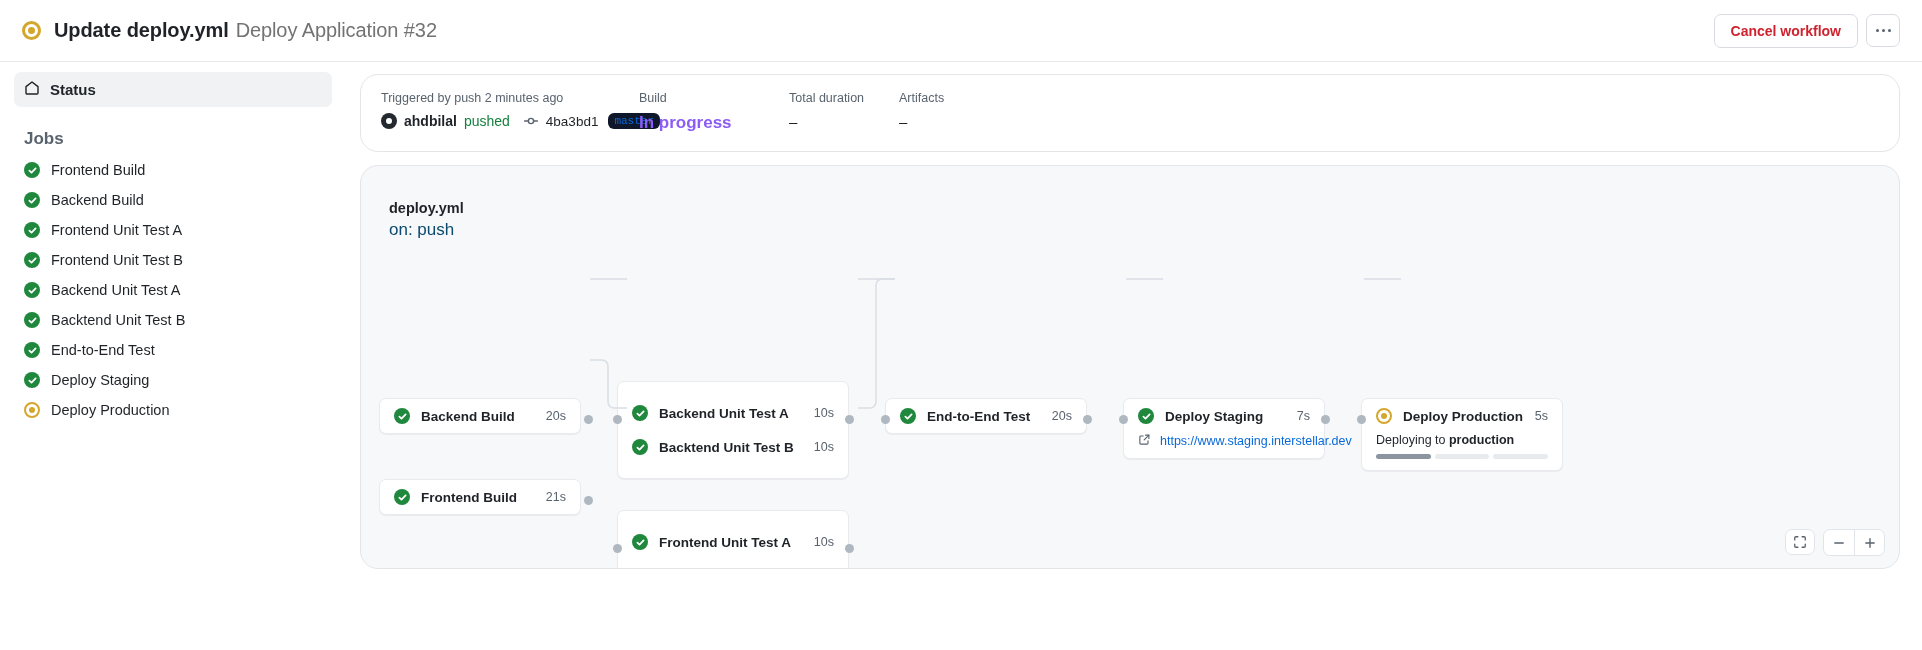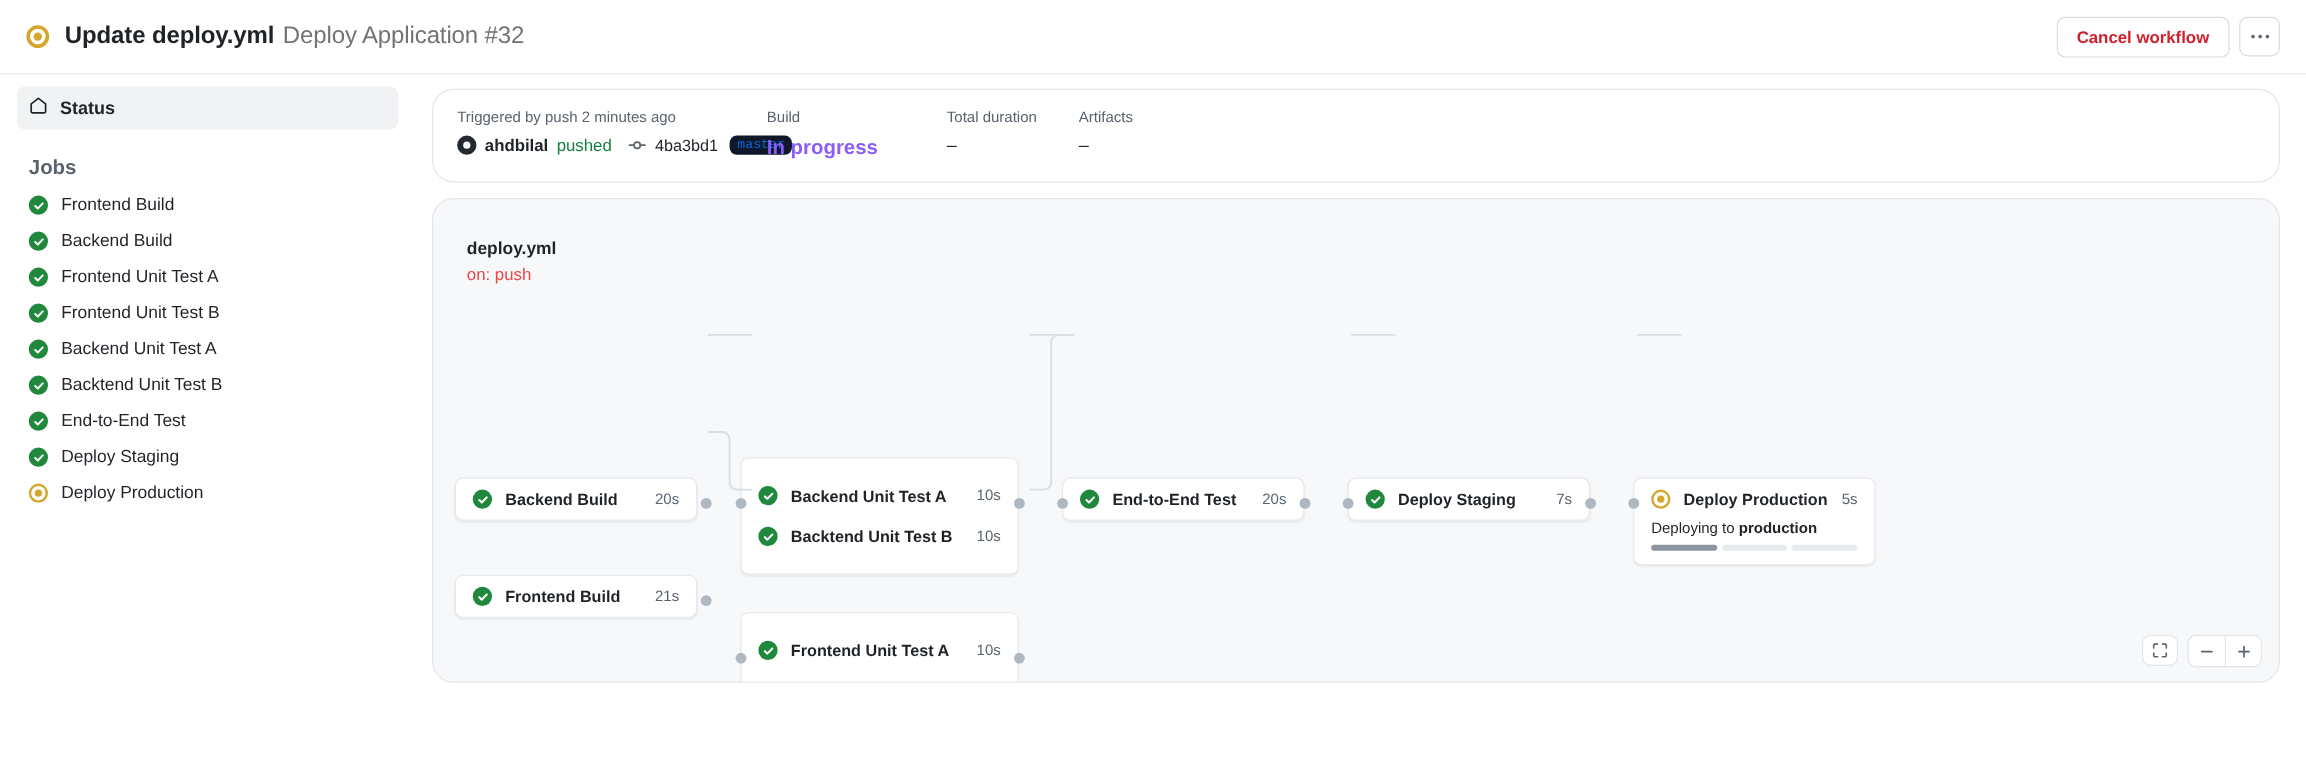--- a/index.html
+++ b/index.html
@@ -122,21 +122,21 @@
     margin-left: 3px;
   }
 
   
   .graph-card {
     margin-top: 13px; position: relative; height: 404px;
     background: #f6f8fa; overflow: hidden;
   }
   .graph-head { position: absolute; left: 28px; top: 14px; margin-top: 20px; }
   .graph-title { font-size: 14.5px; font-weight: bold; color: #1f2328; }
-  .graph-sub { font-size: 14px; color: #ef4444; margin-top: 4px; }
+  .graph-sub { font-size: 17px; color: #0c4a6e; margin-top: 4px; }
 
   
   .node {
     position: absolute; background: #ffffff;
     border: 1px solid #e8eaed; border-radius: 7px;
     box-shadow: 0 1px 1px rgba(31,35,40,0.06);
   }
   .node-row {
     display: flex; align-items: center; gap: 11px;
     padding: 0 14px; height: 34px;
@@ -433,20 +433,30 @@
       <div class="node" style="left:762px; top:232px; width:202px;">
         <div class="node-row">
           <span class="check">
             <svg width="11" height="11" viewBox="0 0 12 12" fill="none" stroke="#ffffff" stroke-width="1.9" stroke-linecap="round" stroke-linejoin="round">
                 <path d="M2.6 6.2 4.9 8.4 9.4 3.8"></path>
               </svg>
           </span>
           <span class="node-name">Deploy Staging</span>
           <span class="node-dur">7s</span>
         </div>
+        <div class="node-link">
+          <span>
+            <svg width="13" height="13" viewBox="0 0 16 16" fill="none" stroke="#59636e" stroke-width="1.4" stroke-linecap="round" stroke-linejoin="round">
+              <path d="M9.2 2.6h4.2v4.2"></path>
+                <path d="M13.4 2.6 7.6 8.4"></path>
+              <path d="M12.3 9.6v3.1a1 1 0 0 1-1 1H3.3a1 1 0 0 1-1-1V4.7a1 1 0 0 1 1-1h3.1"></path>
+            </svg>
+          </span>
+          <a href="#">https://www.staging.interstellar.dev</a>
+        </div>
       </div>
       <span class="dot" style="left:758px; top:249px;"></span>
       <span class="dot" style="left:960px; top:249px;"></span>
 
       <div class="node" style="left:1000px; top:232px; width:202px;">
         <div class="node-row">
           <span class="ring"></span>
           <span class="node-name">Deploy Production</span>
           <span class="node-dur">5s</span>
         </div>

